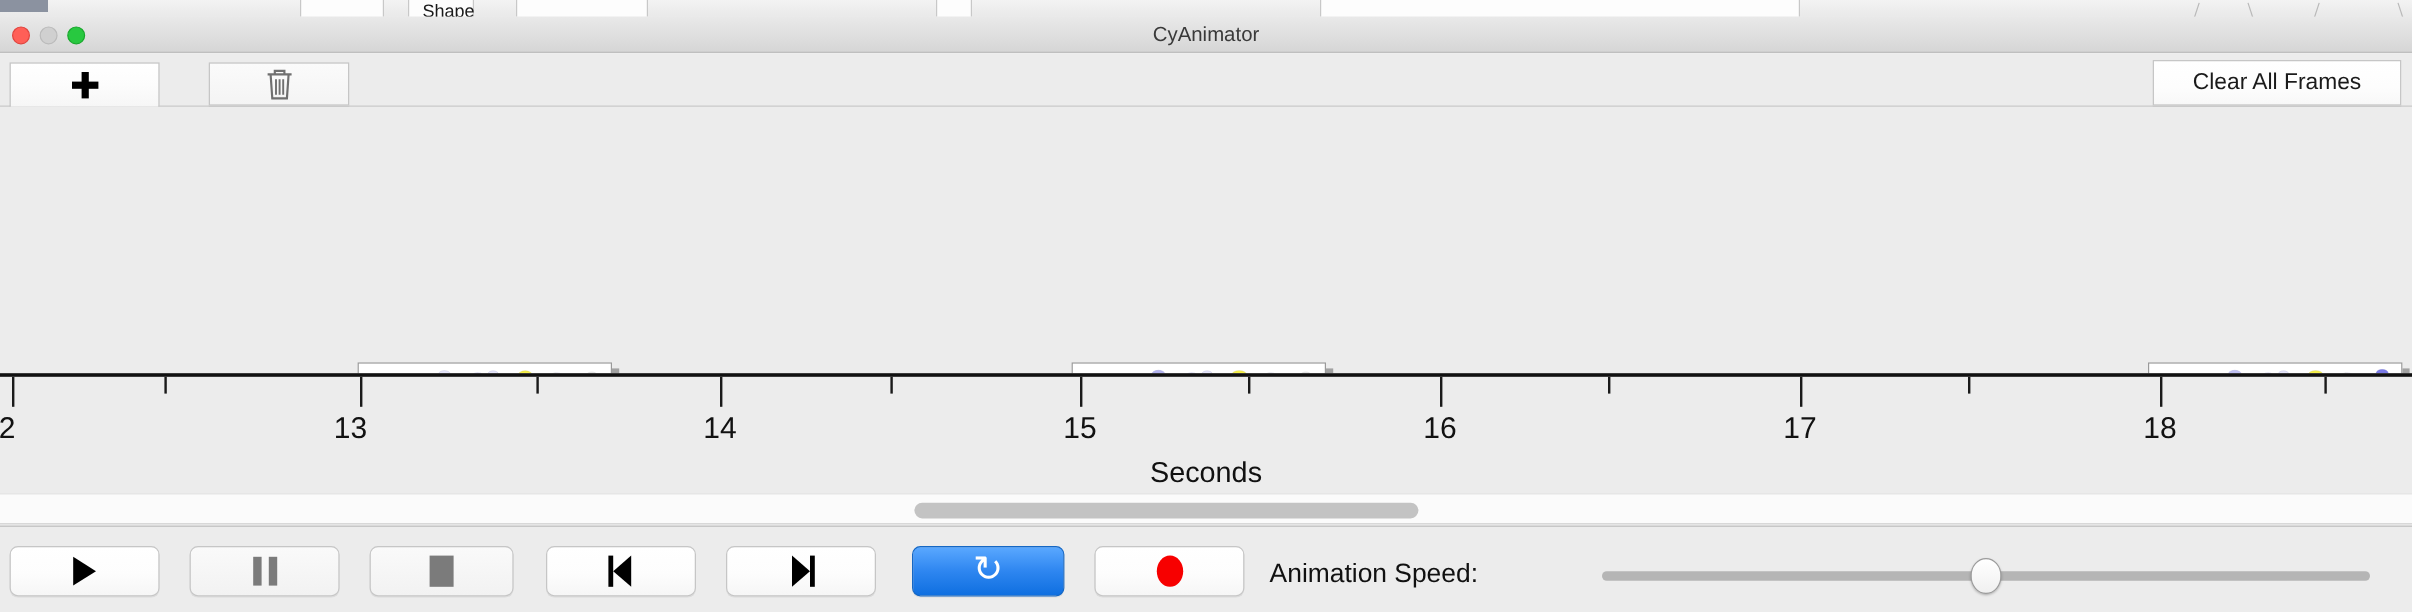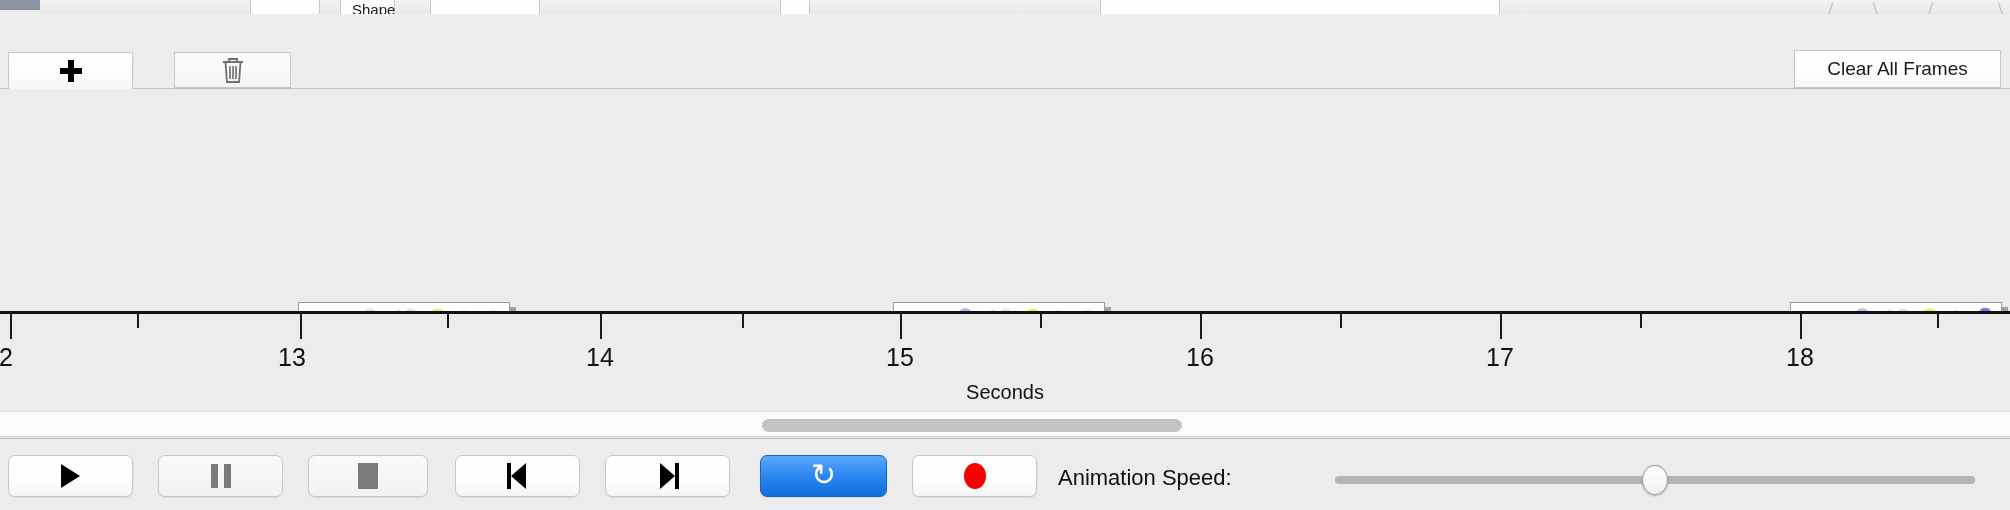--- a/index.html
+++ b/index.html
@@ -193,21 +193,21 @@
     color: #111;
     transform: translateX(-50%);
     white-space: nowrap;
     font-family: "Liberation Sans", sans-serif;
   }
   .axis-title {
     position: absolute;
     top: 70px;
     left: 0; width: 2010px;
     text-align: center;
-    font-size: 20px;
+    font-size: 24px;
     color: #111;
     font-family: "Liberation Sans", sans-serif;
   }
 
   
   .hscroll-track {
     position: absolute;
     left: 0; top: 411px;
     width: 2010px; height: 26px;
     background: #fbfbfb;
@@ -332,20 +332,28 @@
     <div class="bg-tab" style="left:430px;width:110px;"></div>
     <div class="bg-tab" style="left:780px;width:30px;"></div>
     <div class="bg-tab" style="left:1100px;width:400px;"></div>
     <div class="bg-text" style="left:352px;">Shape</div>
     <div class="bg-slash" style="left:1830px;"></div>
     <div class="bg-slash" style="left:1875px;transform:rotate(-18deg);"></div>
     <div class="bg-slash" style="left:1930px;"></div>
     <div class="bg-slash" style="left:2000px;transform:rotate(-18deg);"></div>
   </div>
 
+  <div class="titlebar">
+    <div class="traffic">
+      <div class="tl close"></div>
+      <div class="tl min"></div>
+      <div class="tl max"></div>
+    </div>
+    <div class="win-title">CyAnimator</div>
+  </div>
 
   <div class="toolbar">
     <div class="btn" id="add-frame-button">
       <span class="plus-icon"></span>
     </div>
     <div class="btn flat" id="delete-frame-button">
       <svg width="26" height="30" viewBox="0 0 26 30">
         <path d="M3 7 h20 M9 7 v-3 h8 v3 M5.5 7 l1.4 20 h12.2 l1.4 -20" fill="none" stroke="#6f6f6f" stroke-width="1.8"></path>
         <path d="M10 11 v13 M13 11 v13 M16 11 v13" fill="none" stroke="#6f6f6f" stroke-width="1.6"></path>
       </svg>

